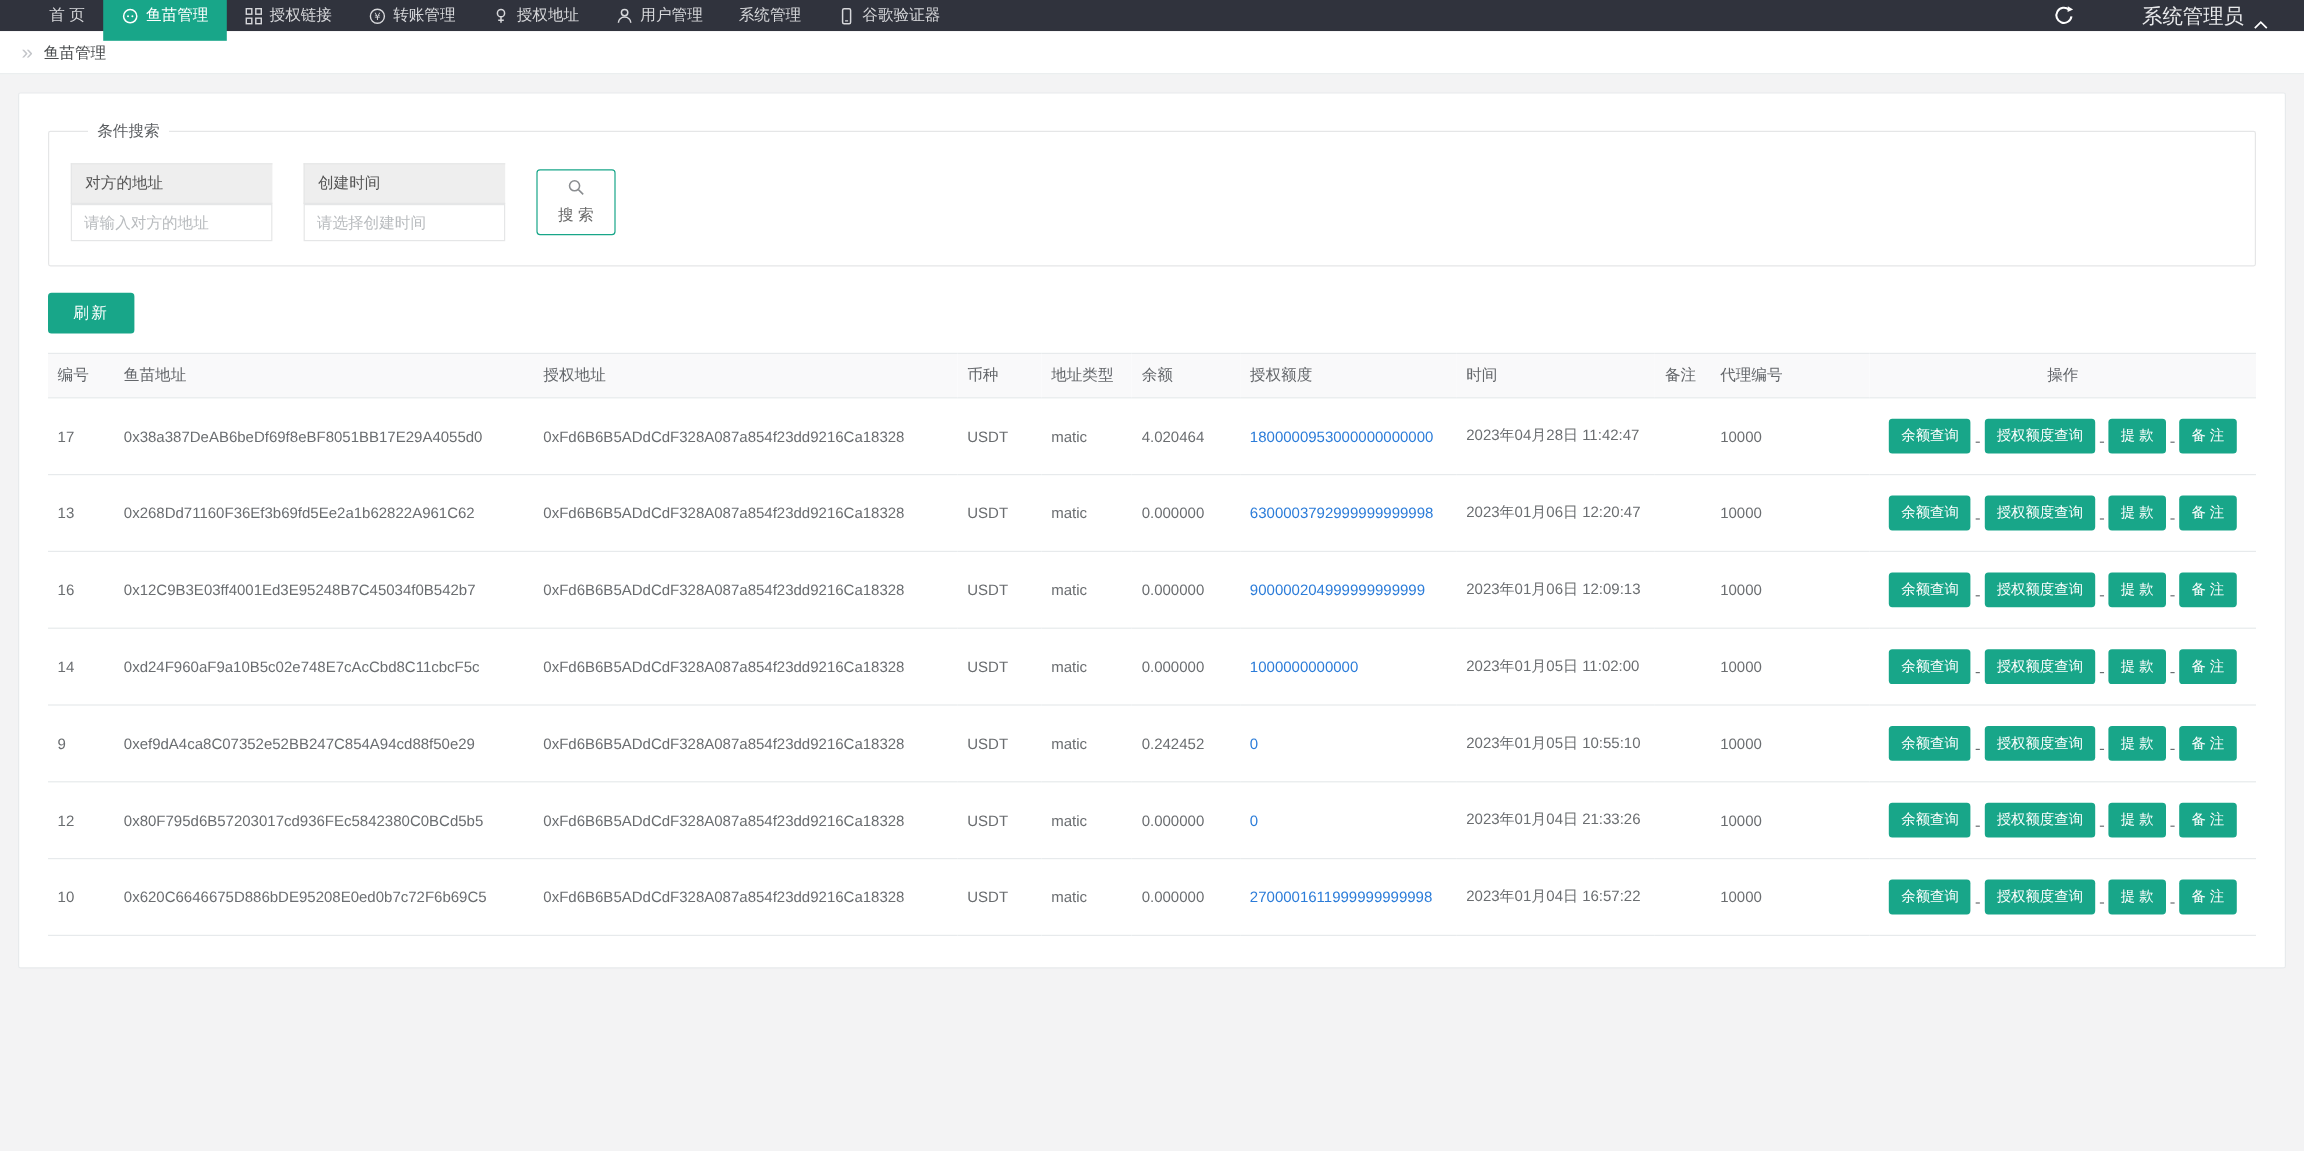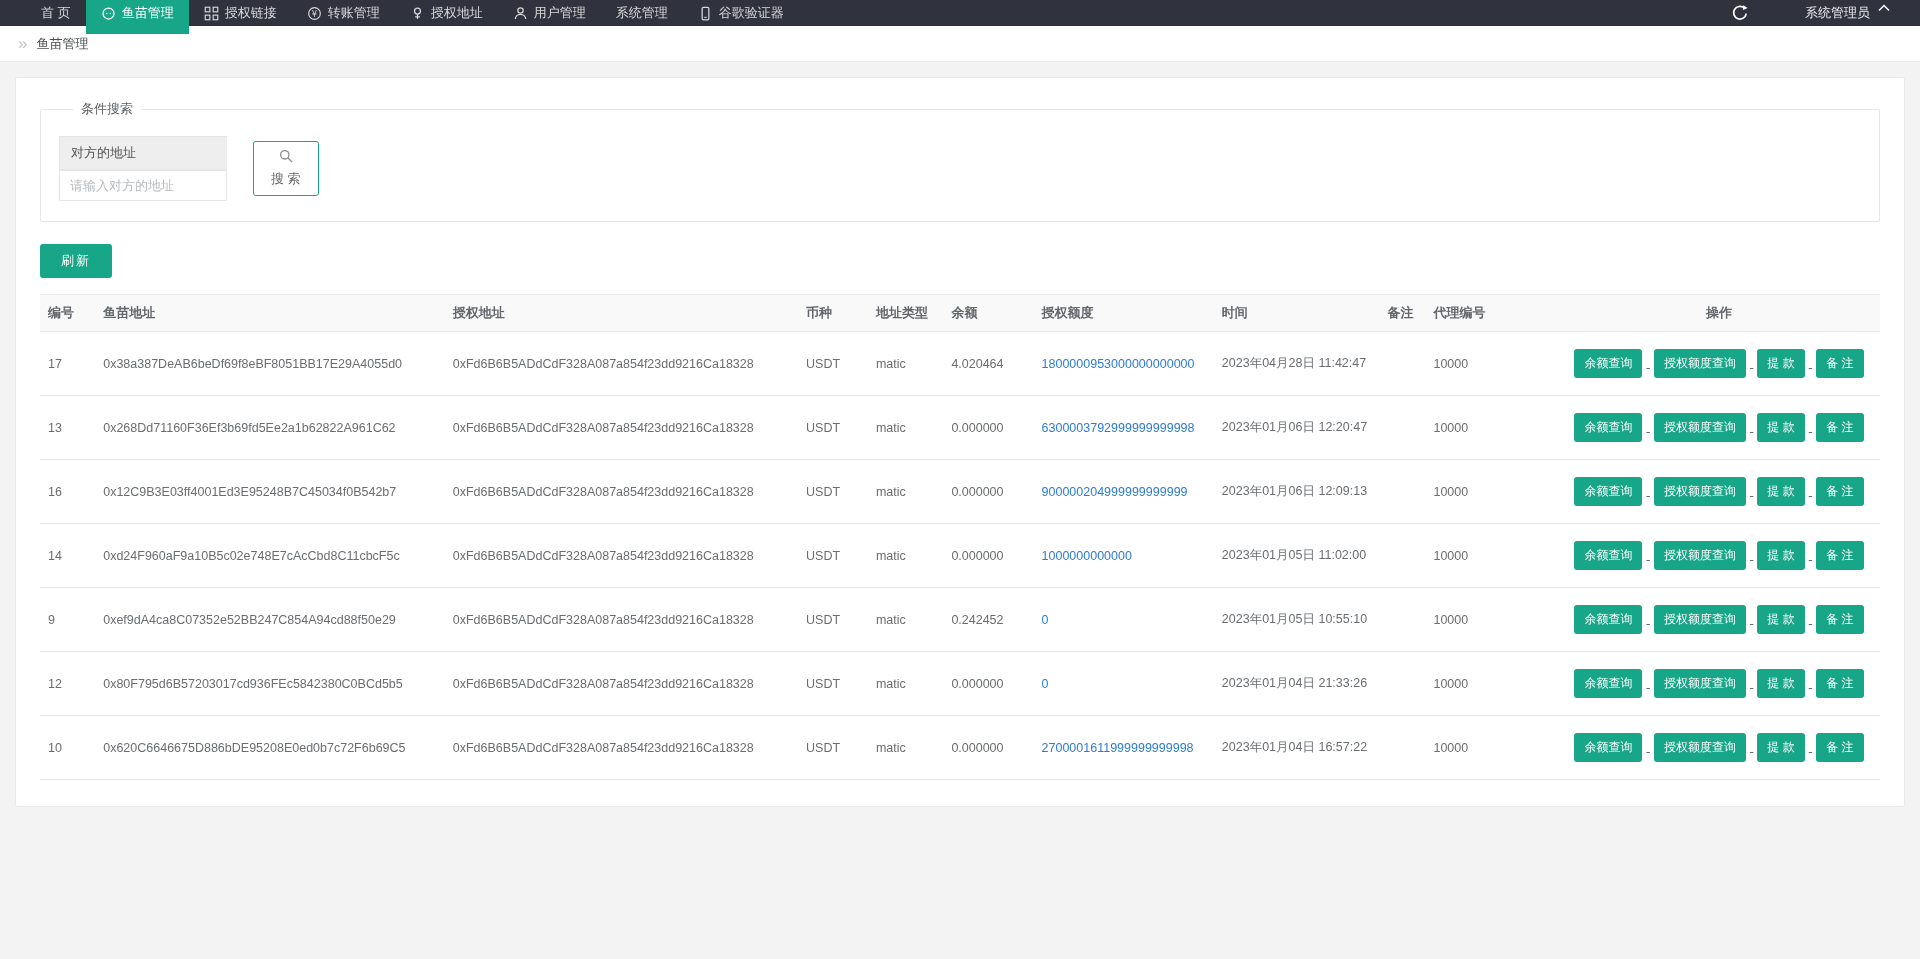--- a/index.html
+++ b/index.html
@@ -18,21 +18,21 @@
   }
   .nav-item {
     height: 42px; display: flex; align-items: center; gap: 6px;
     padding: 0 15px; font-size: 13px; cursor: pointer; white-space: nowrap;
   }
   .nav-item.active { background: #18a689; color: #fff; }
   .nav-item .icon { display: inline-flex; align-items: center; }
   .nav-item svg { stroke: currentColor; }
   .nav-right { margin-left: auto; display: flex; align-items: center; padding-right: 30px; gap: 56px; color:#e9eaec; }
   .refresh-wrap { display: inline-flex; align-items: center; cursor: pointer; }
-  .user-wrap { display: inline-flex; align-items: flex-start; gap: 8px; font-size: 13px; cursor: pointer; }
+  .user-wrap { display: inline-flex; align-items: flex-end; gap: 8px; font-size: 17px; cursor: pointer; }
 
   
   .breadcrumb-bar {
     height: 36px; background: #ffffff; display: flex; align-items: center;
     padding-left: 18px; gap: 9px; border-bottom: 1px solid #e7eaec;
   }
   .crumb-icon { color: #c3c5c9; font-size: 17px; line-height: 1; }
   .crumb-title { font-size: 13px; color: #494c4e; }
 
   
@@ -72,21 +72,21 @@
     letter-spacing: 2px;
   }
 
   
   table.grid {
     width: 100%; border-collapse: collapse; table-layout: fixed;
     margin-top: 16px; font-size: 12.5px; color: #676a6c;
   }
   table.grid thead th {
     background: #f9f9fa; border-top: 1px solid #e7eaec; border-bottom: 1px solid #e7eaec;
-    padding: 9px 8px; text-align: left; font-weight: bold; font-size: 13px; color: #63666a;
+    padding: 9px 8px; text-align: left; font-weight: normal; font-size: 13px; color: #63666a;
     white-space: nowrap; overflow: hidden;
   }
   table.grid thead th.c { text-align: center; }
   table.grid td {
     padding: 17px 8px; border-bottom: 1px solid #e7eaec; white-space: nowrap;
     overflow: hidden; text-overflow: ellipsis; color: #6a6d70;
   }
   td.ops { text-align: center; overflow: visible; text-decoration: underline; }
   a.quota-link { color: #2b7cd9; text-decoration: none; cursor: pointer; }
   .btn-teal {
@@ -194,20 +194,24 @@
   </div>
 
   <div class="card">
 
     <fieldset class="search-fieldset">
       <legend>条件搜索</legend>
       <div class="search-row">
         <div class="input-group">
           <span class="addon">对方的地址</span>
           <input class="tin" type="text" placeholder="请输入对方的地址" style="">
+        </div>
+        <div class="input-group">
+          <span class="addon">创建时间</span>
+          <input class="tin" type="text" placeholder="请选择创建时间" style="">
         </div>
         <button class="btn-search">
           <svg width="14" height="14" viewBox="0 0 14 14" fill="none" stroke="#8a8d90">
               <circle cx="5.8" cy="5.8" r="4.2" stroke-width="1.3"></circle>
               <line x1="9" y1="9" x2="13" y2="13" stroke-width="1.3"></line>
             </svg>
           <span>搜 索</span>
         </button>
       </div>
     </fieldset>

